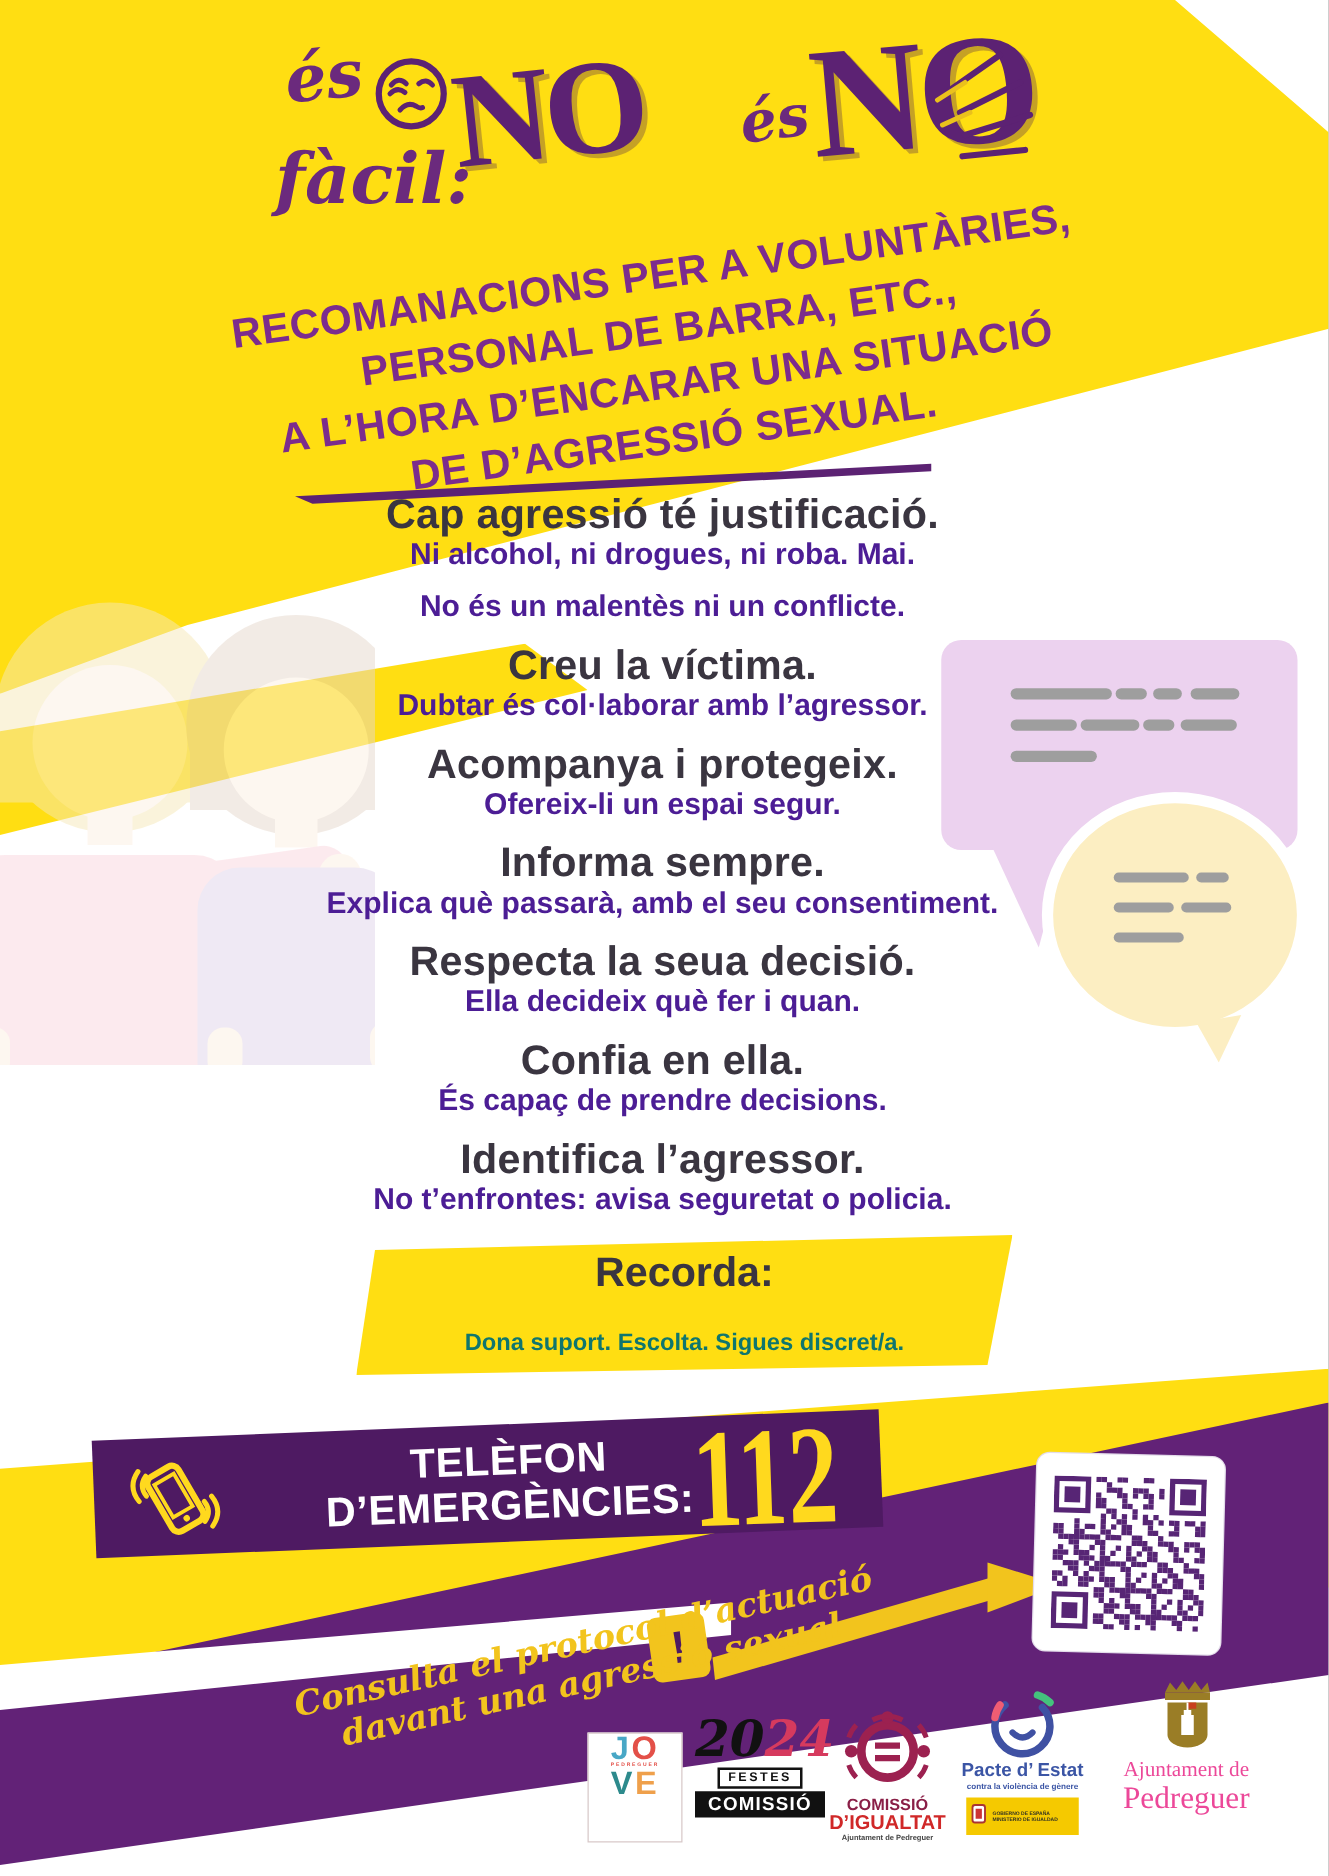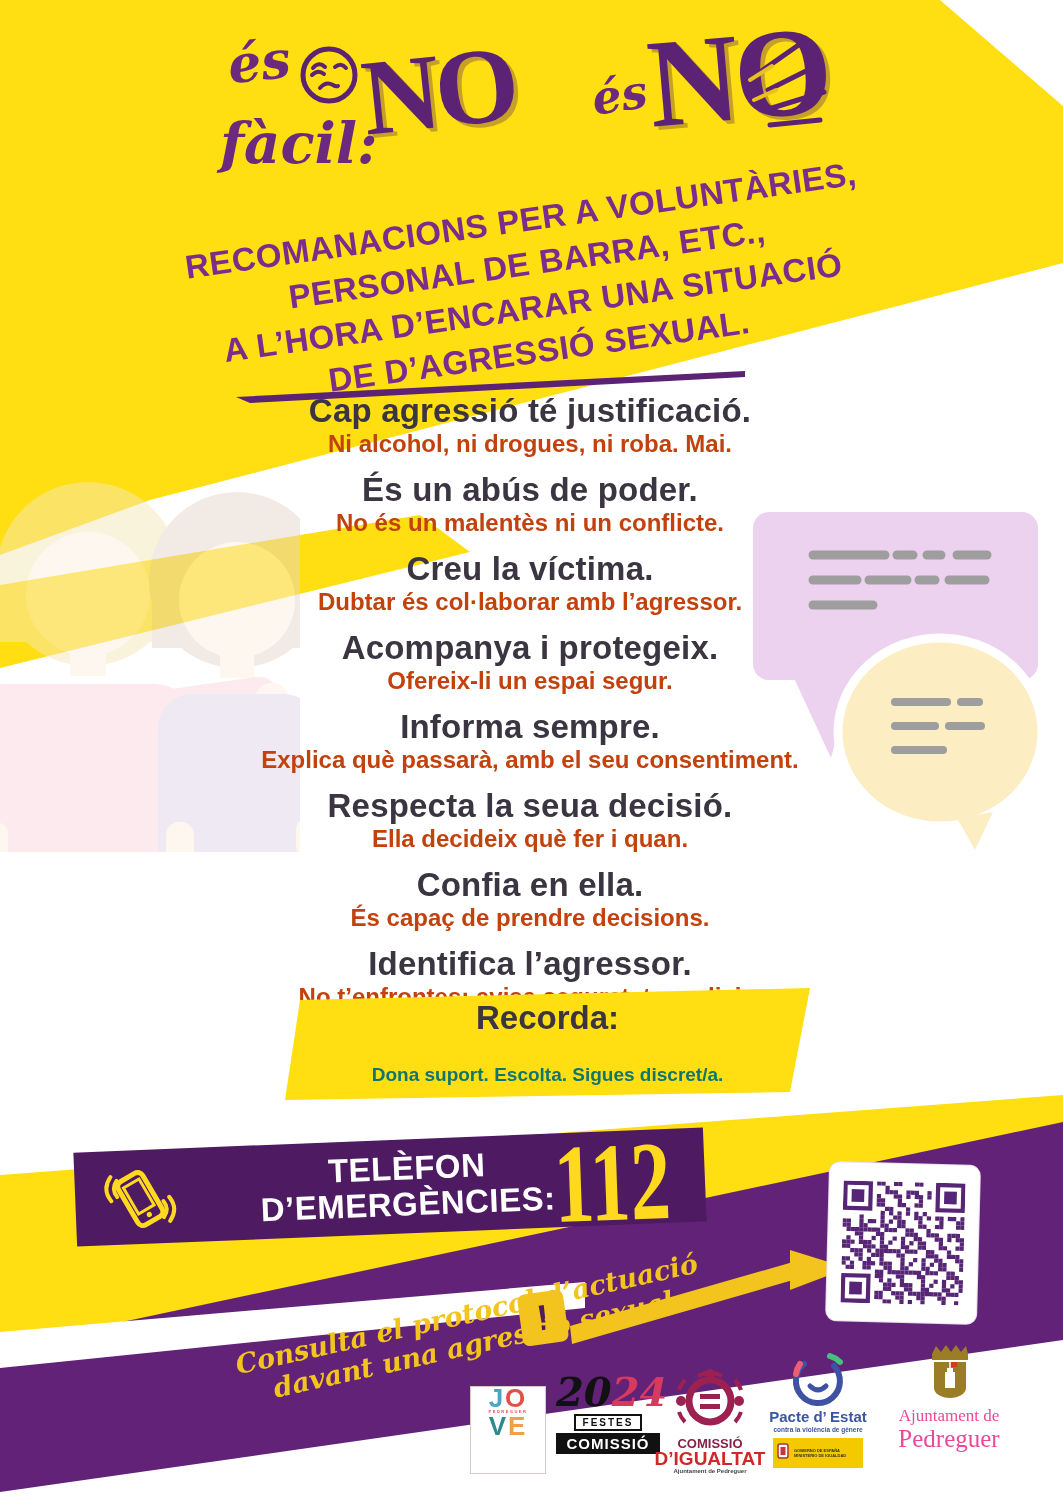--- a/index.html
+++ b/index.html
@@ -21,21 +21,21 @@
            text-shadow:4px 4px 0 rgba(62,21,82,.30);letter-spacing:-5px;}
 
   
   .heading{left:55px;top:198px;width:950px;transform:rotate(-8deg);transform-origin:center;
            text-align:center;color:#7c2c8d;font-weight:800;font-size:33px;line-height:44px;letter-spacing:.5px;}
 
   
   .recs{left:80px;top:392px;width:900px;text-align:center;}
   .rec{margin-bottom:13px;}
   .rec-title{font-size:33px;font-weight:800;color:#3a3540;line-height:37px;letter-spacing:.2px;}
-  .rec-sub{font-size:24px;font-weight:700;color:#c2410c;line-height:29px;}
+  .rec-sub{font-size:24px;font-weight:700;color:#4c1d95;line-height:29px;}
 
   
   .recorda{left:285px;top:988px;width:525px;height:112px;background:#FFDE12;
            clip-path:polygon(15px 12px,525px 0px,505px 104px,0px 112px);text-align:center;padding-top:6px;box-sizing:border-box;}
   .recorda-title{font-size:33px;font-weight:800;color:#3a3540;line-height:36px;margin-top:6px;}
   .recorda-line{font-size:19px;font-weight:800;color:#0f766e;line-height:30px;margin-top:24px;}
 
   
   .tel-box{left:75px;top:1140px;width:630px;height:94px;background:#4E1A62;transform:rotate(-2.3deg);
            display:flex;align-items:center;}
@@ -55,21 +55,21 @@
         display:flex;flex-direction:column;align-items:center;justify-content:flex-start;font-weight:800;line-height:22px;}
   .jove .big{font-size:26px;letter-spacing:2px;}
   .jove .tiny{font-size:4px;letter-spacing:1.5px;color:#e35048;line-height:6px;}
   .festes{left:556px;top:32px;width:104px;text-align:center;}
   .festes .year{font-family:"DejaVu Serif",serif;font-style:italic;font-weight:700;font-size:40px;line-height:40px;}
   .festes .box{display:inline-block;border:2px solid #111;font-size:10px;font-weight:800;letter-spacing:2px;
                padding:1px 7px;color:#111;margin-top:-4px;}
   .festes .bar{background:#111;color:#fff;font-size:15px;font-weight:800;letter-spacing:1px;padding:2px 6px;margin-top:2px;}
   .igualtat{left:652px;top:28px;width:116px;text-align:center;}
   .igualtat .l1{font-size:13px;font-weight:800;color:#8a1f47;line-height:15px;margin-top:2px;}
-  .igualtat .l2{font-size:19px;font-weight:800;color:#d02828;line-height:15px;}
+  .igualtat .l2{font-size:16px;font-weight:800;color:#d02828;line-height:15px;}
   .igualtat .l3{font-size:6px;font-weight:700;color:#444;line-height:10px;}
   .pacte{left:766px;top:12px;width:104px;text-align:center;}
   .pacte .t{font-size:15px;font-weight:800;color:#3b55a5;line-height:17px;}
   .pacte .s{font-size:6.5px;font-weight:700;color:#3b55a5;line-height:9px;}
   .gov{margin:4px auto 0;width:90px;height:30px;background:#f5c900;display:flex;align-items:center;gap:3px;padding:2px;box-sizing:border-box;}
   .gov .txt{font-size:4px;color:#332;text-align:left;line-height:5px;font-weight:700;}
   .ajunt{left:884px;top:2px;width:130px;text-align:center;font-family:"Liberation Serif",serif;color:#ec4899;}
   .ajunt .a1{font-size:17px;line-height:19px;margin-top:2px;}
   .ajunt .a2{font-size:25px;line-height:27px;}
 
@@ -165,21 +165,20 @@
       <line x1="160" y1="250" x2="208" y2="250"></line>
     </g>
   </svg>
 
   <div class="abs recs">
     <div class="rec">
       <div class="rec-title">Cap agressió té justificació.</div>
       <div class="rec-sub">Ni alcohol, ni drogues, ni roba. Mai.</div>
     </div>
     <div class="rec">
-      <div class="rec-title">És un abús de poder.</div>
       <div class="rec-sub">No és un malentès ni un conflicte.</div>
     </div>
     <div class="rec">
       <div class="rec-title">Creu la víctima.</div>
       <div class="rec-sub">Dubtar és col·laborar amb l’agressor.</div>
     </div>
     <div class="rec">
       <div class="rec-title">Acompanya i protegeix.</div>
       <div class="rec-sub">Ofereix-li un espai segur.</div>
     </div>

